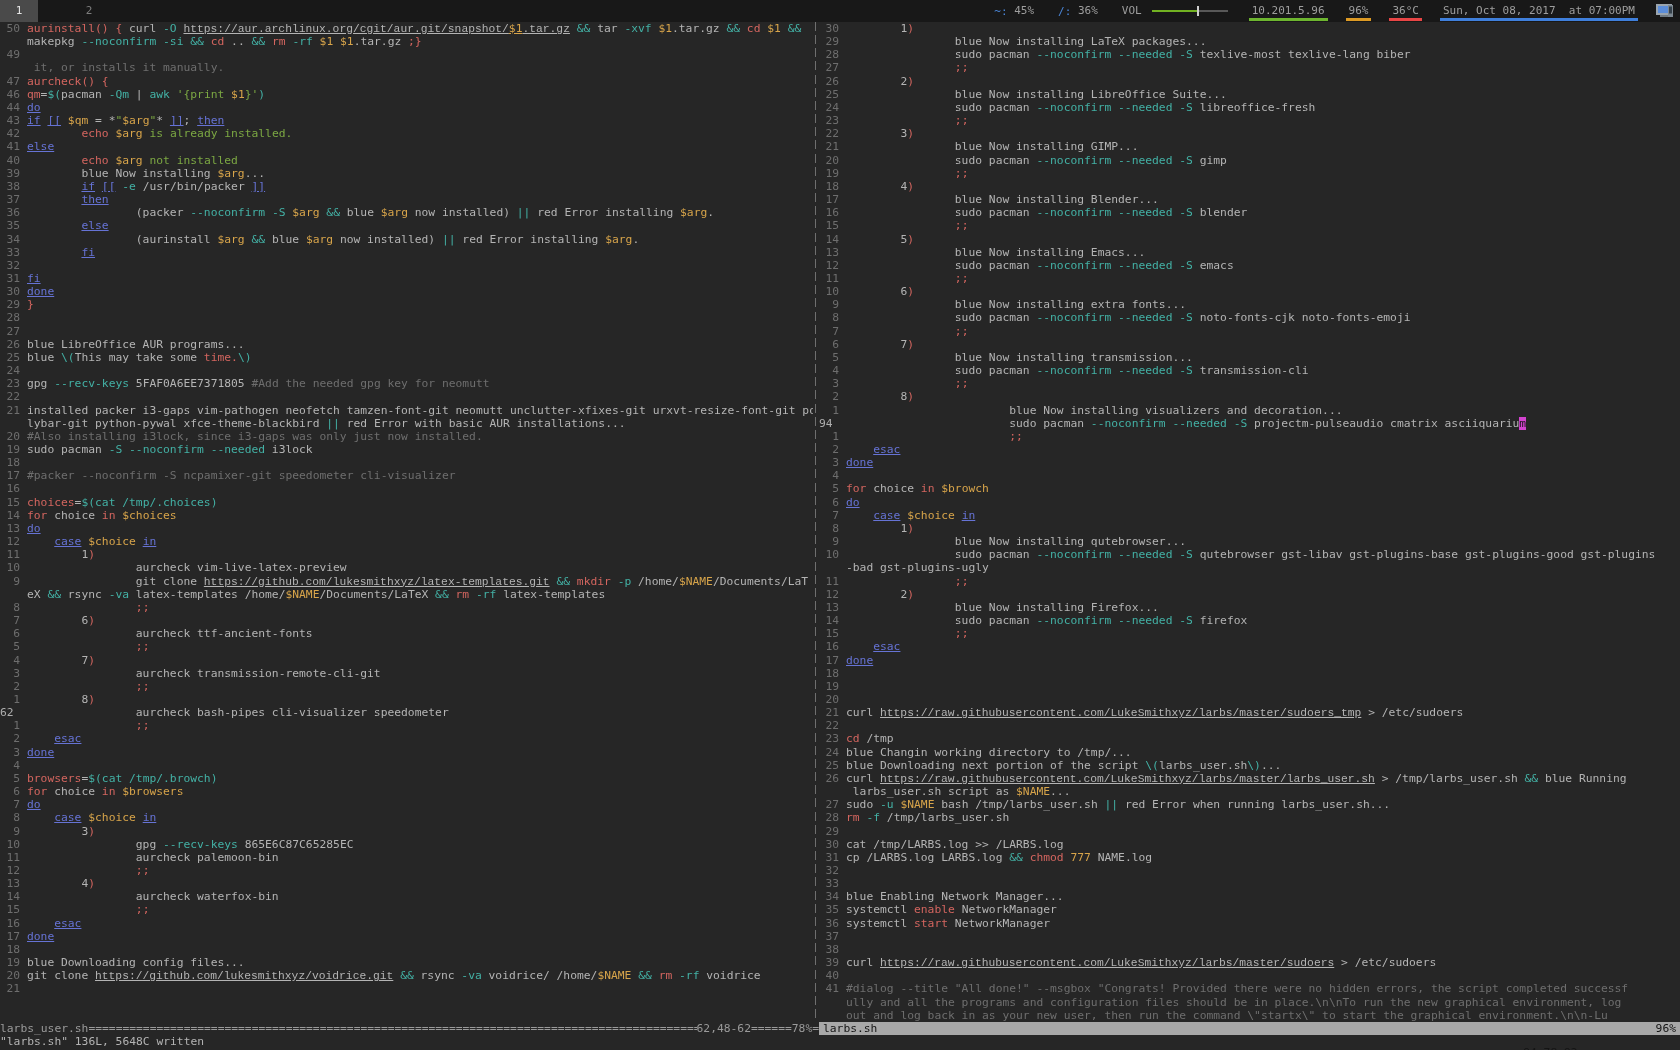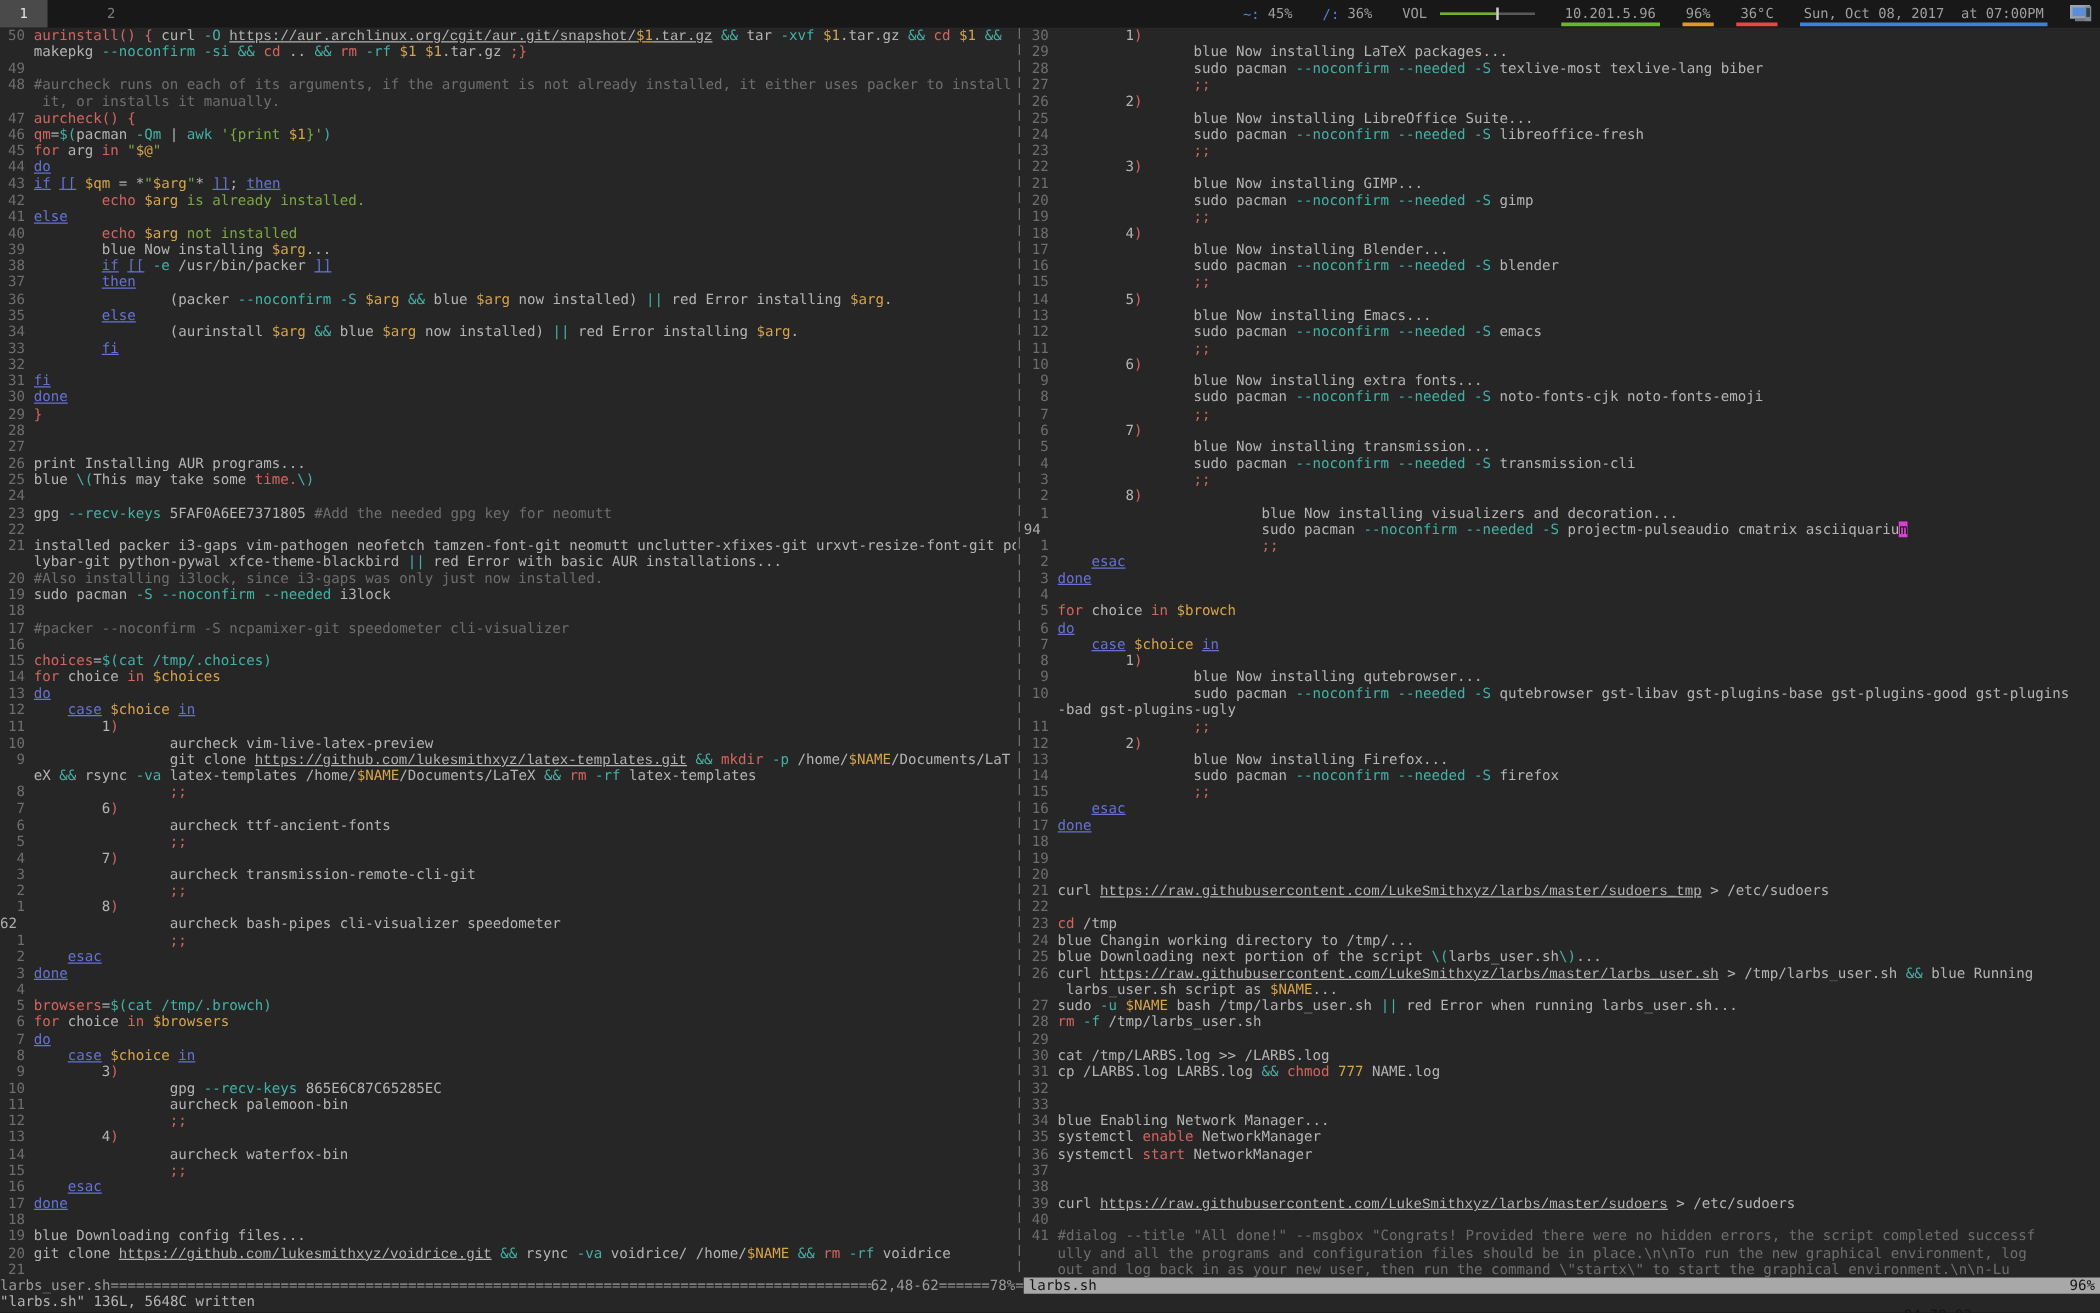--- a/index.html
+++ b/index.html
@@ -104,44 +104,42 @@
     </div>
   </div>
 </div>
 
 <div class="editor">
   <div class="content">
     <div class="pane left">
         <div class="row"><span class="ln">50</span><span class="code"><span class="s-r">aurinstall() {</span><span class="s-d"> curl </span><span class="s-t">-O</span><span class="s-d"> </span><span class="s-u">https://aur.archlinux.org/cgit/aur.git/snapshot/</span><span class="s-U">$1</span><span class="s-u">.tar.gz</span><span class="s-d"> </span><span class="s-t">&amp;&amp;</span><span class="s-d"> tar </span><span class="s-t">-xvf</span><span class="s-d"> </span><span class="s-y">$1</span><span class="s-d">.tar.gz </span><span class="s-t">&amp;&amp;</span><span class="s-d"> </span><span class="s-r">cd</span><span class="s-d"> </span><span class="s-y">$1</span><span class="s-d"> </span><span class="s-t">&amp;&amp;</span></span></div>
         <div class="row"><span class="ln"></span><span class="code"><span class="s-d">makepkg </span><span class="s-t">--noconfirm</span><span class="s-d"> </span><span class="s-t">-si</span><span class="s-d"> </span><span class="s-t">&amp;&amp;</span><span class="s-d"> </span><span class="s-r">cd</span><span class="s-d"> .. </span><span class="s-t">&amp;&amp;</span><span class="s-d"> </span><span class="s-r">rm</span><span class="s-d"> </span><span class="s-t">-rf</span><span class="s-d"> </span><span class="s-y">$1</span><span class="s-d"> </span><span class="s-y">$1</span><span class="s-d">.tar.gz </span><span class="s-r">;}</span></span></div>
         <div class="row"><span class="ln">49</span><span class="code"></span></div>
-        <div class="row"><span class="ln">48</span><span class="code"><span class="s-c">#aurcheck runs on each of its arguments, if the argument is not already installed, it either uses packer to install</span></span></div>
         <div class="row"><span class="ln"></span><span class="code"><span class="s-c"> it, or installs it manually.</span></span></div>
         <div class="row"><span class="ln">47</span><span class="code"><span class="s-r">aurcheck() {</span></span></div>
         <div class="row"><span class="ln">46</span><span class="code"><span class="s-r">qm</span><span class="s-d">=</span><span class="s-t">$(</span><span class="s-d">pacman </span><span class="s-t">-Qm</span><span class="s-d"> | </span><span class="s-t">awk</span><span class="s-d"> </span><span class="s-g">'{print </span><span class="s-y">$1</span><span class="s-g">}'</span><span class="s-t">)</span></span></div>
-        <div class="row"><span class="ln">45</span><span class="code"><span class="s-r">for</span><span class="s-d"> arg </span><span class="s-r">in</span><span class="s-d"> </span><span class="s-g">"</span><span class="s-y">$@</span><span class="s-g">"</span></span></div>
         <div class="row"><span class="ln">44</span><span class="code"><span class="s-b">do</span></span></div>
         <div class="row"><span class="ln">43</span><span class="code"><span class="s-b">if</span><span class="s-d"> </span><span class="s-b">[[</span><span class="s-d"> </span><span class="s-y">$qm</span><span class="s-d"> = *</span><span class="s-g">"</span><span class="s-y">$arg</span><span class="s-g">"</span><span class="s-d">* </span><span class="s-b">]]</span><span class="s-d">; </span><span class="s-b">then</span></span></div>
         <div class="row"><span class="ln">42</span><span class="code"><span class="s-d">        </span><span class="s-r">echo</span><span class="s-d"> </span><span class="s-y">$arg</span><span class="s-g"> is already installed.</span></span></div>
         <div class="row"><span class="ln">41</span><span class="code"><span class="s-b">else</span></span></div>
         <div class="row"><span class="ln">40</span><span class="code"><span class="s-d">        </span><span class="s-r">echo</span><span class="s-d"> </span><span class="s-y">$arg</span><span class="s-g"> not installed</span></span></div>
         <div class="row"><span class="ln">39</span><span class="code"><span class="s-d">        blue Now installing </span><span class="s-y">$arg</span><span class="s-d">...</span></span></div>
         <div class="row"><span class="ln">38</span><span class="code"><span class="s-d">        </span><span class="s-b">if</span><span class="s-d"> </span><span class="s-b">[[</span><span class="s-d"> </span><span class="s-t">-e</span><span class="s-d"> /usr/bin/packer </span><span class="s-b">]]</span></span></div>
         <div class="row"><span class="ln">37</span><span class="code"><span class="s-d">        </span><span class="s-b">then</span></span></div>
         <div class="row"><span class="ln">36</span><span class="code"><span class="s-d">                (packer </span><span class="s-t">--noconfirm</span><span class="s-d"> </span><span class="s-t">-S</span><span class="s-d"> </span><span class="s-y">$arg</span><span class="s-d"> </span><span class="s-t">&amp;&amp;</span><span class="s-d"> blue </span><span class="s-y">$arg</span><span class="s-d"> now installed) </span><span class="s-t">||</span><span class="s-d"> red Error installing </span><span class="s-y">$arg</span><span class="s-d">.</span></span></div>
         <div class="row"><span class="ln">35</span><span class="code"><span class="s-d">        </span><span class="s-b">else</span></span></div>
         <div class="row"><span class="ln">34</span><span class="code"><span class="s-d">                (aurinstall </span><span class="s-y">$arg</span><span class="s-d"> </span><span class="s-t">&amp;&amp;</span><span class="s-d"> blue </span><span class="s-y">$arg</span><span class="s-d"> now installed) </span><span class="s-t">||</span><span class="s-d"> red Error installing </span><span class="s-y">$arg</span><span class="s-d">.</span></span></div>
         <div class="row"><span class="ln">33</span><span class="code"><span class="s-d">        </span><span class="s-b">fi</span></span></div>
         <div class="row"><span class="ln">32</span><span class="code"></span></div>
         <div class="row"><span class="ln">31</span><span class="code"><span class="s-b">fi</span></span></div>
         <div class="row"><span class="ln">30</span><span class="code"><span class="s-b">done</span></span></div>
         <div class="row"><span class="ln">29</span><span class="code"><span class="s-r">}</span></span></div>
         <div class="row"><span class="ln">28</span><span class="code"></span></div>
         <div class="row"><span class="ln">27</span><span class="code"></span></div>
-        <div class="row"><span class="ln">26</span><span class="code"><span class="s-d">print Installing AUR programs...</span></span></div>
+        <div class="row"><span class="ln">26</span><span class="code"><span class="s-d">blue LibreOffice AUR programs...</span></span></div>
         <div class="row"><span class="ln">25</span><span class="code"><span class="s-d">blue </span><span class="s-t">\(</span><span class="s-d">This may take some </span><span class="s-r">time.</span><span class="s-t">\)</span></span></div>
         <div class="row"><span class="ln">24</span><span class="code"></span></div>
         <div class="row"><span class="ln">23</span><span class="code"><span class="s-d">gpg </span><span class="s-t">--recv-keys</span><span class="s-d"> 5FAF0A6EE7371805 </span><span class="s-c">#Add the needed gpg key for neomutt</span></span></div>
         <div class="row"><span class="ln">22</span><span class="code"></span></div>
         <div class="row"><span class="ln">21</span><span class="code"><span class="s-d">installed packer i3-gaps vim-pathogen neofetch tamzen-font-git neomutt unclutter-xfixes-git urxvt-resize-font-git po</span></span></div>
         <div class="row"><span class="ln"></span><span class="code"><span class="s-d">lybar-git python-pywal xfce-theme-blackbird </span><span class="s-t">||</span><span class="s-d"> red Error with basic AUR installations...</span></span></div>
         <div class="row"><span class="ln">20</span><span class="code"><span class="s-c">#Also installing i3lock, since i3-gaps was only just now installed.</span></span></div>
         <div class="row"><span class="ln">19</span><span class="code"><span class="s-d">sudo pacman </span><span class="s-t">-S --noconfirm --needed</span><span class="s-d"> i3lock</span></span></div>
         <div class="row"><span class="ln">18</span><span class="code"></span></div>
         <div class="row"><span class="ln">17</span><span class="code"><span class="s-c">#packer --noconfirm -S ncpamixer-git speedometer cli-visualizer</span></span></div>

